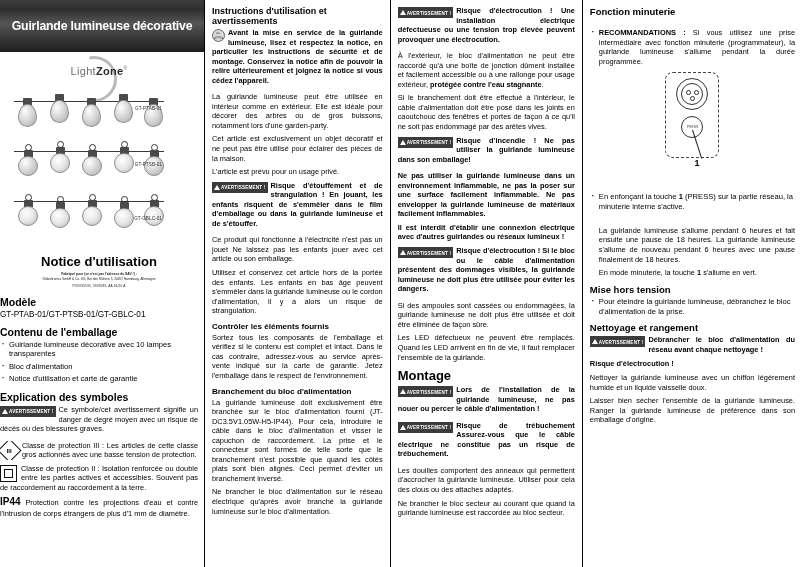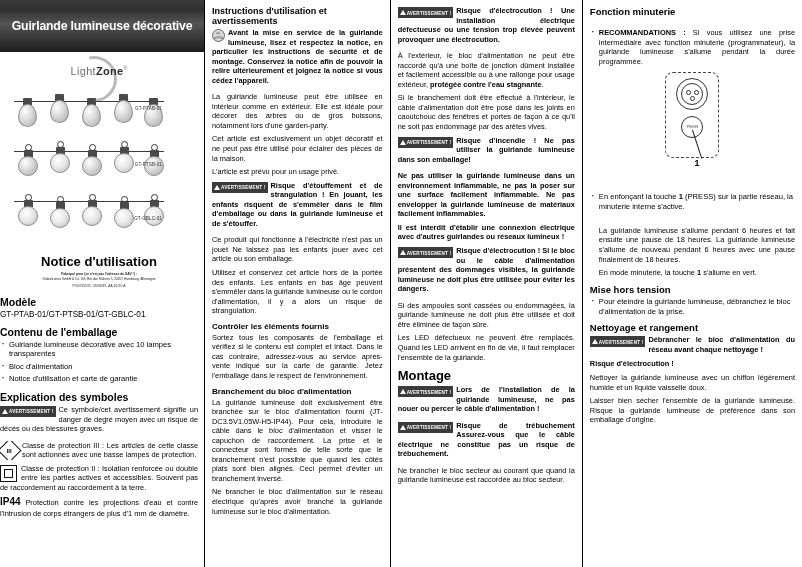--- a/index.html
+++ b/index.html
@@ -333,21 +333,21 @@
 
     <div class="warnblock">
       <span class="warn"><span class="tri"></span><span>AVERTISSEMENT !</span></span>
       <p style="font-weight:normal">Ce symbole/cet avertissement signifie un danger de degré moyen avec un risque de décès ou des blessures graves.</p>
     </div>
 
     <div class="symrow">
       <div class="sym sym-3">
           <span>III</span>
         </div>
-      <p>Classe de protection III : Les articles de cette classe sont actionnés avec une basse lampes de protection.</p>
+      <p>Classe de protection III : Les articles de cette classe gros actionnés avec une basse tension de protection.</p>
     </div>
 
     <div class="symrow">
       <div class="sym sym-2">
           <i></i>
         </div>
       <p>Classe de protection II : Isolation renforcée ou double entre les parties actives et accessibles. Souvent pas de raccordement au raccordement à la terre.</p>
     </div>
 
     <p><span class="ip44">IP44</span> <span>Protection contre les projections d'eau et contre l'intrusion de corps étrangers de plus d'1 mm de diamètre.</span></p>
@@ -422,20 +422,21 @@
     <div class="warnblock">
       <span class="warn"><span class="tri"></span><span>AVERTISSEMENT !</span></span>
       <p>Lors de l'installation de la guirlande lumineuse, ne pas nouer ou percer le câble d'alimentation !</p>
     </div>
 
     <div class="warnblock">
       <span class="warn"><span class="tri"></span><span>AVERTISSEMENT !</span></span>
       <p>Risque de trébuchement Assurez-vous que le câble électrique ne constitue pas un risque de trébuchement.</p>
     </div>
 
+    <p>Les douilles comportent des anneaux qui permettent d'accrocher la guirlande lumineuse. Utiliser pour cela des clous ou des attaches adaptés.</p>
     <p>Ne brancher le bloc secteur au courant que quand la guirlande lumineuse est raccordée au bloc secteur.</p>
 
   </div>
 
   <div class="col col-4">
 
     <h3 style="margin-top:0;font-size:9.5px">Fonction minuterie</h3>
 
     <ul>
       <li>
@@ -470,17 +471,17 @@
 
     <h3 style="font-size:9.5px">Nettoyage et rangement</h3>
 
     <div class="warnblock">
       <span class="warn"><span class="tri"></span><span>AVERTISSEMENT !</span></span>
       <p>Débrancher le bloc d'alimentation du réseau avant chaque nettoyage !</p>
     </div>
     <p class="bold" style="margin-top:-2px">Risque d'électrocution !</p>
 
     <p>Nettoyer la guirlande lumineuse avec un chiffon légèrement humide et un liquide vaisselle doux.</p>
-    <p>Laisser bien sécher l'ensemble de la guirlande lumineuse. Risque la guirlande lumineuse de préférence dans son emballage d'origine.</p>
+    <p>Laisser bien sécher l'ensemble de la guirlande lumineuse. Ranger la guirlande lumineuse de préférence dans son emballage d'origine.</p>
 
   </div>
 
 </div>
 
 </body></html>

